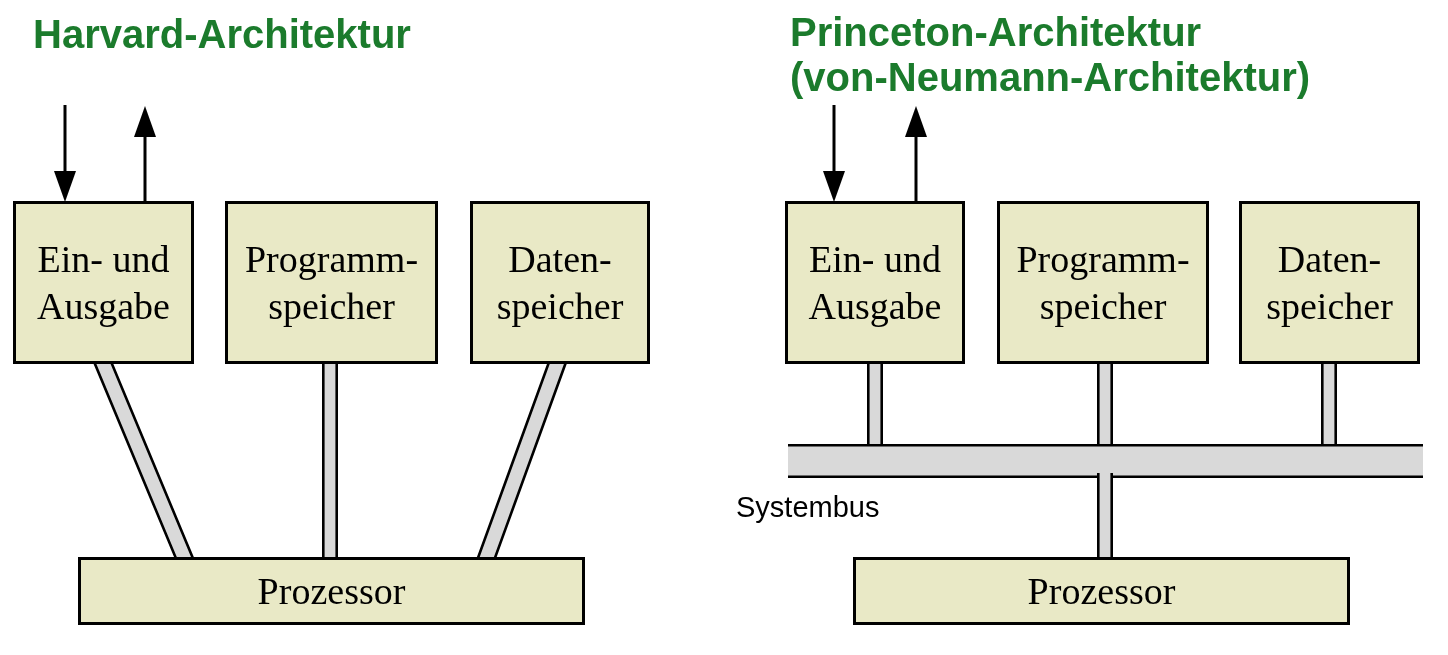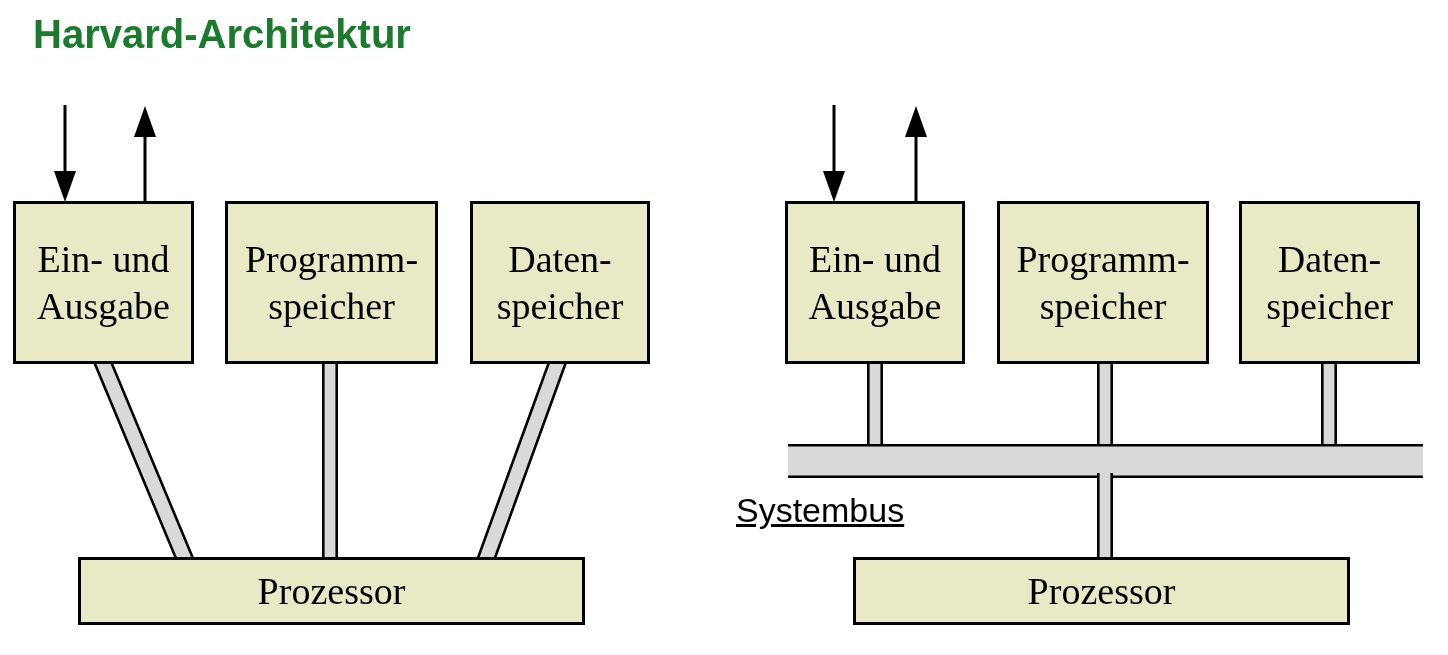--- a/index.html
+++ b/index.html
@@ -46,23 +46,22 @@
     text-align: center;
     font-size: 38px;
     line-height: 47px;
     color: var(--text-color);
     white-space: pre-line;
     font-family: Liberation Serif, serif;
   }
   .bus-caption {
     position: absolute;
     z-index: 3;
-    font-size: 34px;
+    font-size: 29px;
     color: var(--text-color);
-    text-decoration: underline;
   }
   
   .wire-shaft { stroke: var(--line-color); stroke-width: 3; }
   .wire-head  { fill: var(--line-color); }
   .bus-body   { fill: var(--bus-fill); }
   .bus-edge   { stroke: var(--line-color); stroke-width: 2.6; }
   .bus-poly   { fill: var(--bus-fill); stroke: var(--line-color); stroke-width: 2.6; }
 </style>
 </head>
 <body>
@@ -136,20 +135,22 @@
 Ausgabe</div>
 
   <div class="node-box" style="left:225px; top:201px; width:213px; height:163px;">Programm-
 speicher</div>
 
   <div class="node-box" style="left:470px; top:201px; width:180px; height:163px;">Daten-
 speicher</div>
 
   <div class="node-box" style="left:78px; top:557px; width:507px; height:68px;">Prozessor</div>
 
+  <div class="arch-title" style="left:790px; top:10px;">Princeton-Architektur
+(von-Neumann-Architektur)</div>
 
   <div class="node-box" style="left:785px; top:201px; width:180px; height:163px;">Ein- und
 Ausgabe</div>
 
   <div class="node-box" style="left:997px; top:201px; width:212px; height:163px;">Programm-
 speicher</div>
 
   <div class="node-box" style="left:1239px; top:201px; width:181px; height:163px;">Daten-
 speicher</div>
 

